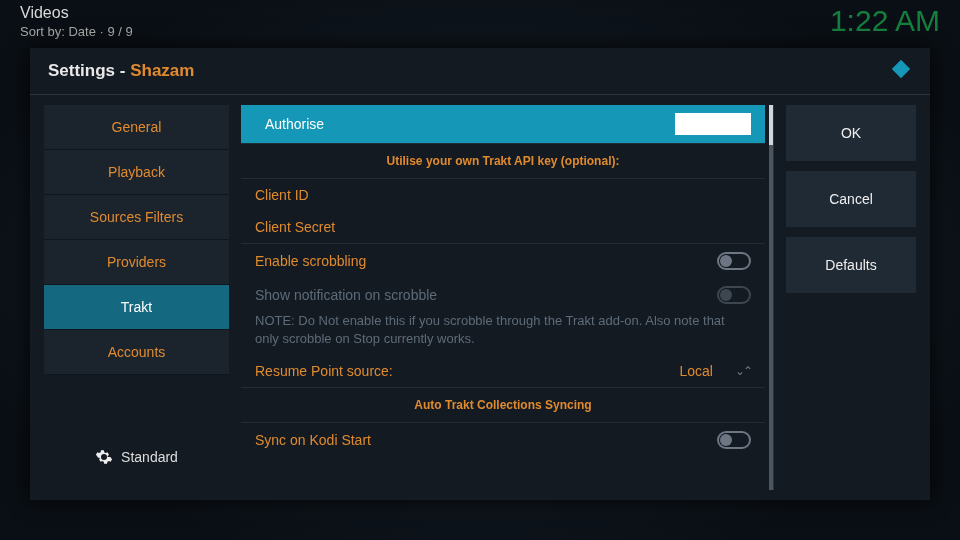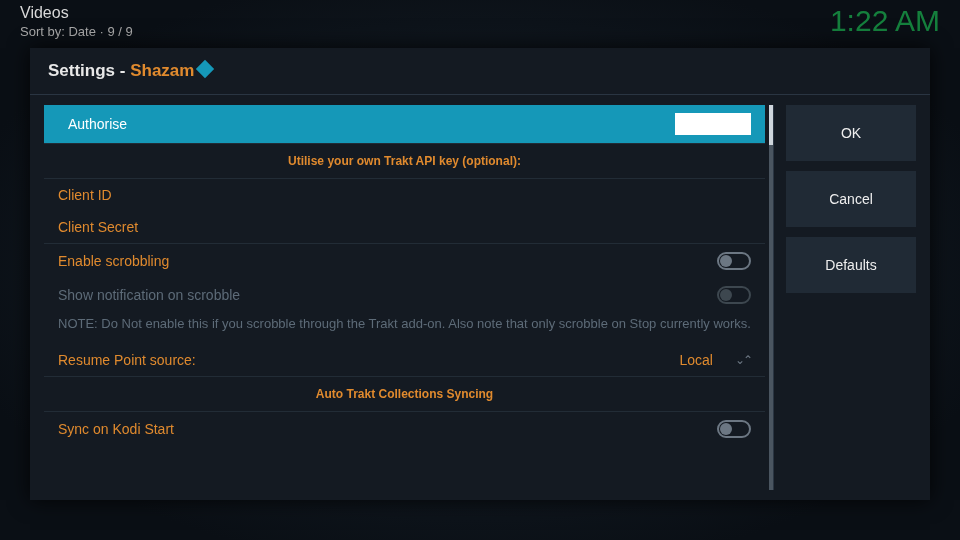--- a/index.html
+++ b/index.html
@@ -26,20 +26,21 @@
   .dialog {
     position: absolute;
     top: 48px; left: 30px; right: 30px; bottom: 40px;
     background: #141a22;
     box-shadow: 0 0 20px rgba(0,0,0,0.8);
     display: flex;
     flex-direction: column;
   }
   .dialog-header {
     display: flex;
+    justify-content: space-between;
     align-items: center;
     padding: 10px 18px;
     border-bottom: 1px solid #2a3542;
   }
   .dialog-title { font-size: 17px; }
   .dialog-title .prefix { color: #e8e8e8; font-weight: bold;}
   .dialog-title .addon { color: #e08a2e; font-weight: bold;}
   .logo svg { width: 22px; height: 22px; }
   
   .dialog-body {
@@ -189,20 +190,34 @@
       <span class="prefix">Settings - </span><span class="addon">Shazam</span>
     </div>
     <div class="logo">
       <svg viewBox="0 0 24 24">
           <path fill="#1598b8" d="M12 2 L22 12 L12 22 L2 12 Z M12 6 L18 12 L12 18 L6 12 Z"></path>
         </svg>
     </div>
   </div>
 
   <div class="dialog-body">
+    <div class="sidebar">
+      <div class="side-item">General</div>
+      <div class="side-item">Playback</div>
+      <div class="side-item">Sources Filters</div>
+      <div class="side-item">Providers</div>
+      <div class="side-item selected">Trakt</div>
+      <div class="side-item">Accounts</div>
+      <div class="sidebar-bottom">
+        <svg class="gear" viewBox="0 0 24 24">
+            <path fill="#eee" d="M12 8a4 4 0 100 8 4 4 0 000-8zm9 4a7 7 0 01-.1 1.2l2 1.6-2 3.4-2.4-1a7 7 0 01-2 1.2l-.4 2.6h-4l-.4-2.6a7 7 0 01-2-1.2l-2.4 1-2-3.4 2-1.6A7 7 0 013 12a7 7 0 01.1-1.2l-2-1.6 2-3.4 2.4 1a7 7 0 012-1.2L7.9 3h4l.4 2.6a7 7 0 012 1.2l2.4-1 2 3.4-2 1.6c.1.4.1.8.1 1.2z"></path>
+          </svg>
+        <span>Standard</span>
+      </div>
+    </div>
 
     <div class="content">
       <div class="scroll-ind">
           <div class="scroll-thumb"></div>
         </div>
 
       <div class="row highlight">
         <span>Authorise</span>
         <div class="value-box"></div>
       </div>

